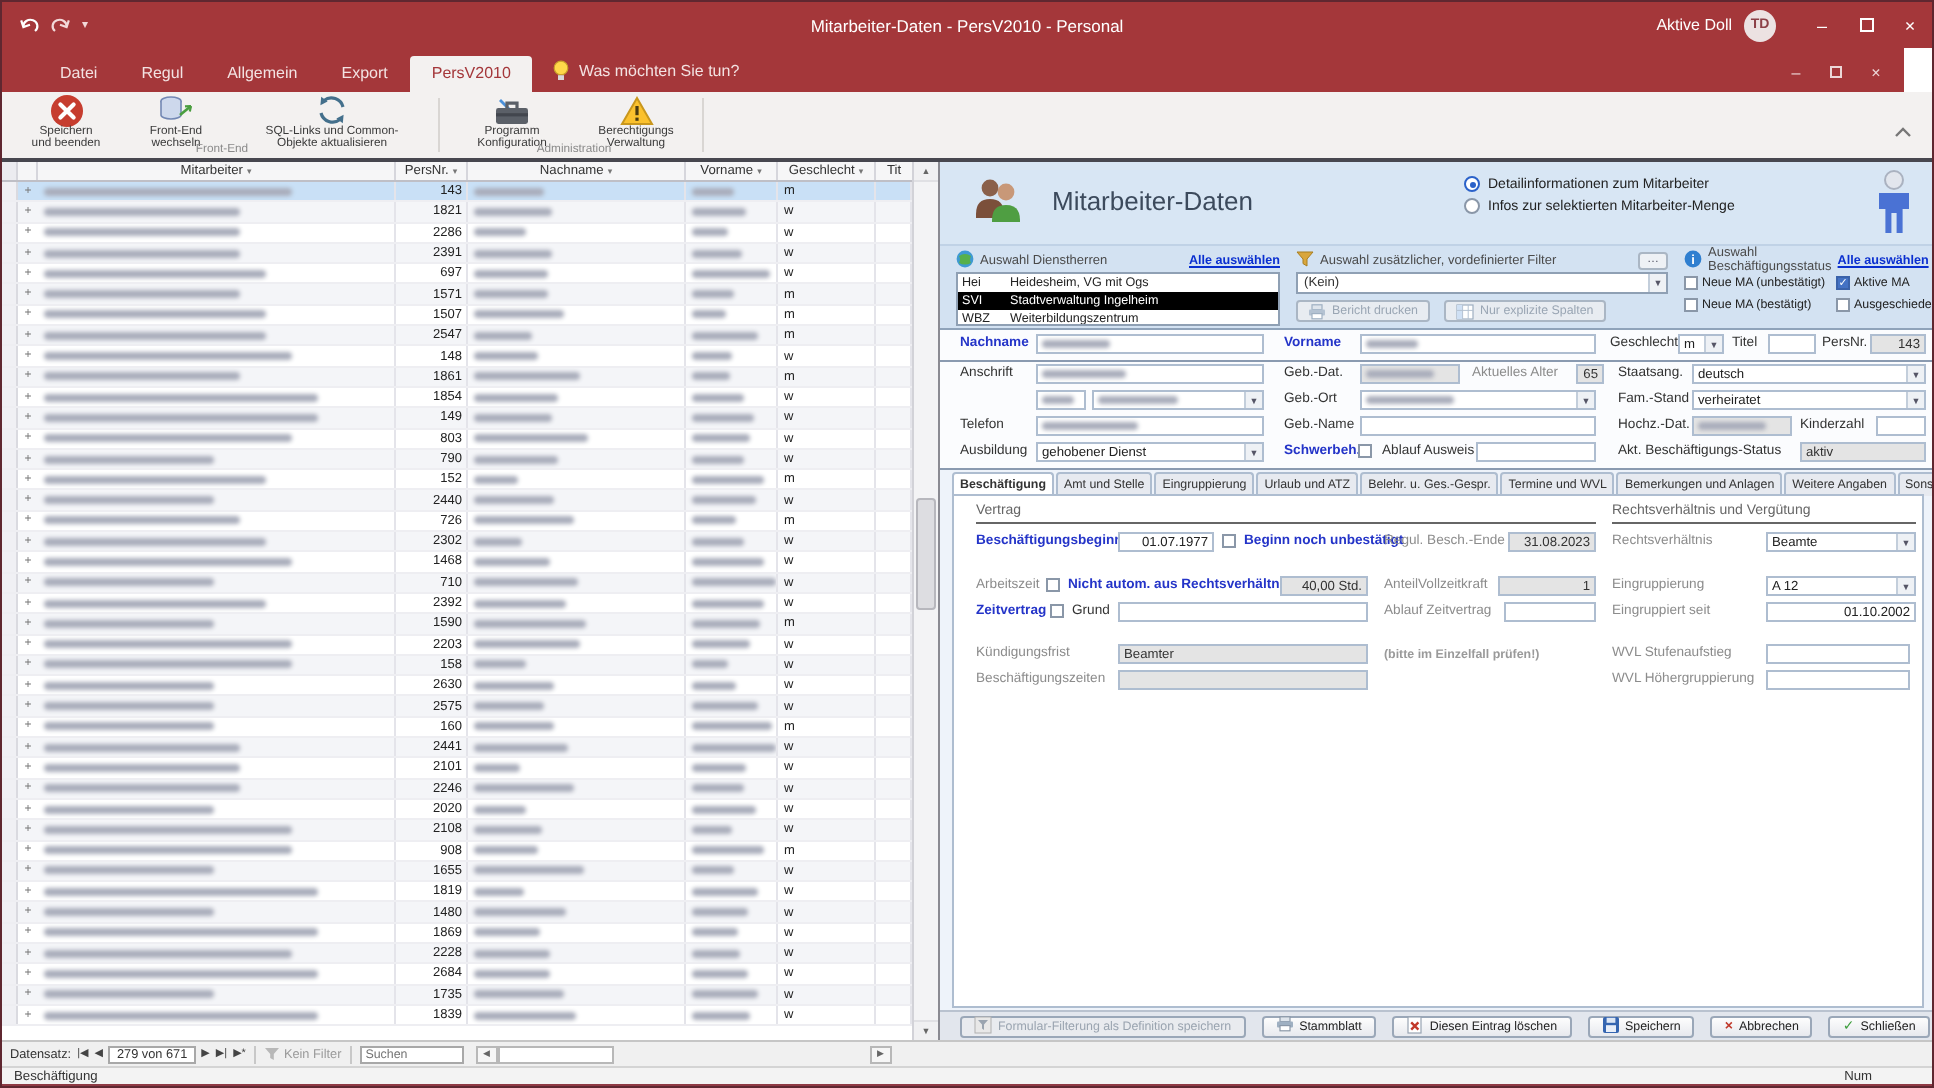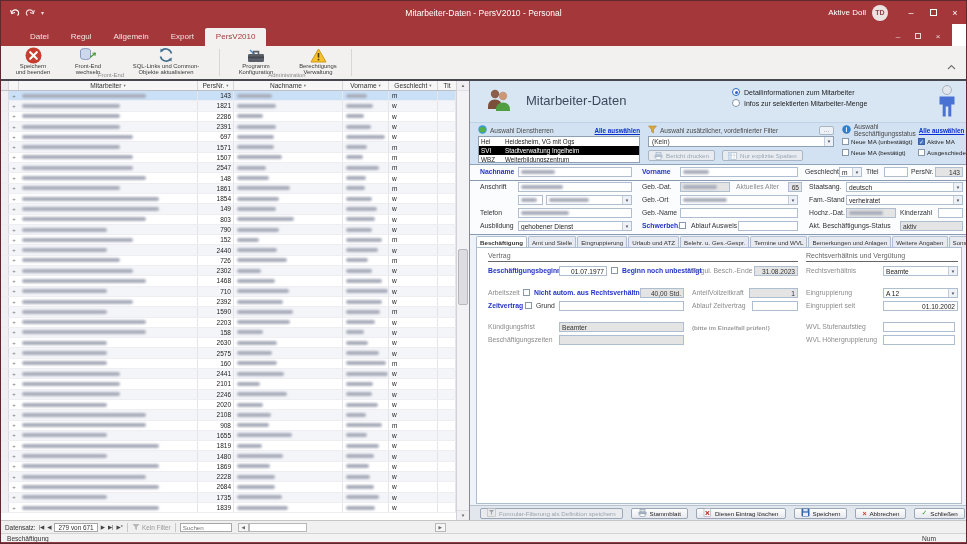--- a/index.html
+++ b/index.html
@@ -170,20 +170,27 @@
   </div>
 
   <div class="tabrow">
     <div id="ribbon-tabs" style="display:flex;align-items:flex-end;margin-left:18px;">
         <span class="rtab">Datei</span>
         <span class="rtab">Regul</span>
         <span class="rtab">Allgemein</span>
         <span class="rtab">Export</span>
         <span class="rtab active">PersV2010</span>
       </div>
+    <div class="tellme">
+      <svg width="9" height="11">
+          <circle cx="4.5" cy="4" r="3.4" fill="#ffd84a" stroke="#caa22a" stroke-width="0.6"></circle>
+          <rect x="3" y="7.6" width="3" height="2.4" fill="#d8d8d8"></rect>
+        </svg>
+      <span>Was möchten Sie tun?</span>
+    </div>
     <div class="childctl">
       <span class="winbtn">–</span>
       <span class="winbtn">
           <span class="restore"></span>
         </span>
       <span class="winbtn">×</span>
     </div>
   </div>
 
   <div class="ribbon">

